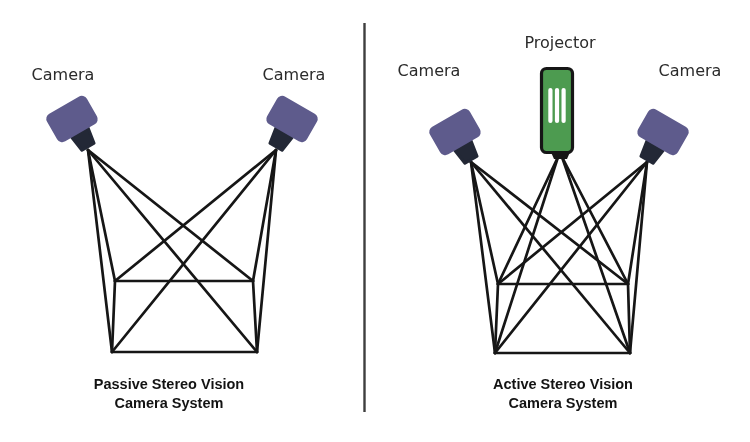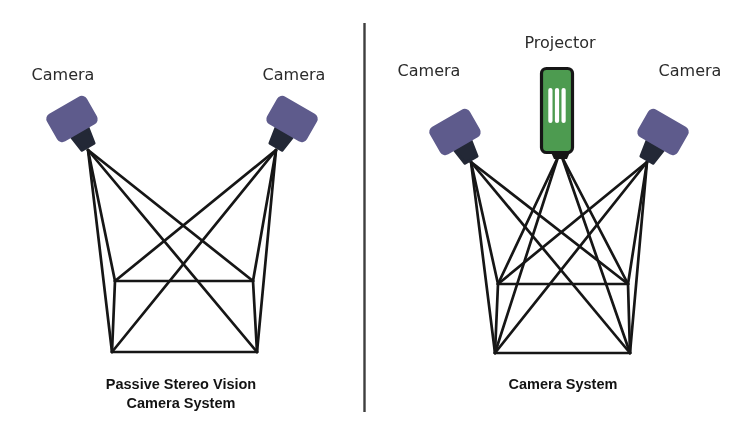--- a/index.html
+++ b/index.html
@@ -120,21 +120,22 @@
       </g>
     </g>
   </svg>
 
   <div class="device-label" style="left:63px;top:65px;">Camera</div>
   <div class="device-label" style="left:294px;top:65px;">Camera</div>
   <div class="device-label" style="left:429px;top:61px;">Camera</div>
   <div class="device-label" style="left:560px;top:33px;">Projector</div>
   <div class="device-label" style="left:690px;top:61px;">Camera</div>
 
-  <div class="caption" style="left:181px;top:375px;">
+  <div class="caption" style="left:169px;top:375px;">
     <div>Passive Stereo Vision</div>
     <div>Camera System</div>
   </div>
   <div class="caption" style="left:563px;top:375px;">
+    <div>Active Stereo Vision</div>
     <div>Camera System</div>
   </div>
 
 </div>
 
 </body></html>

